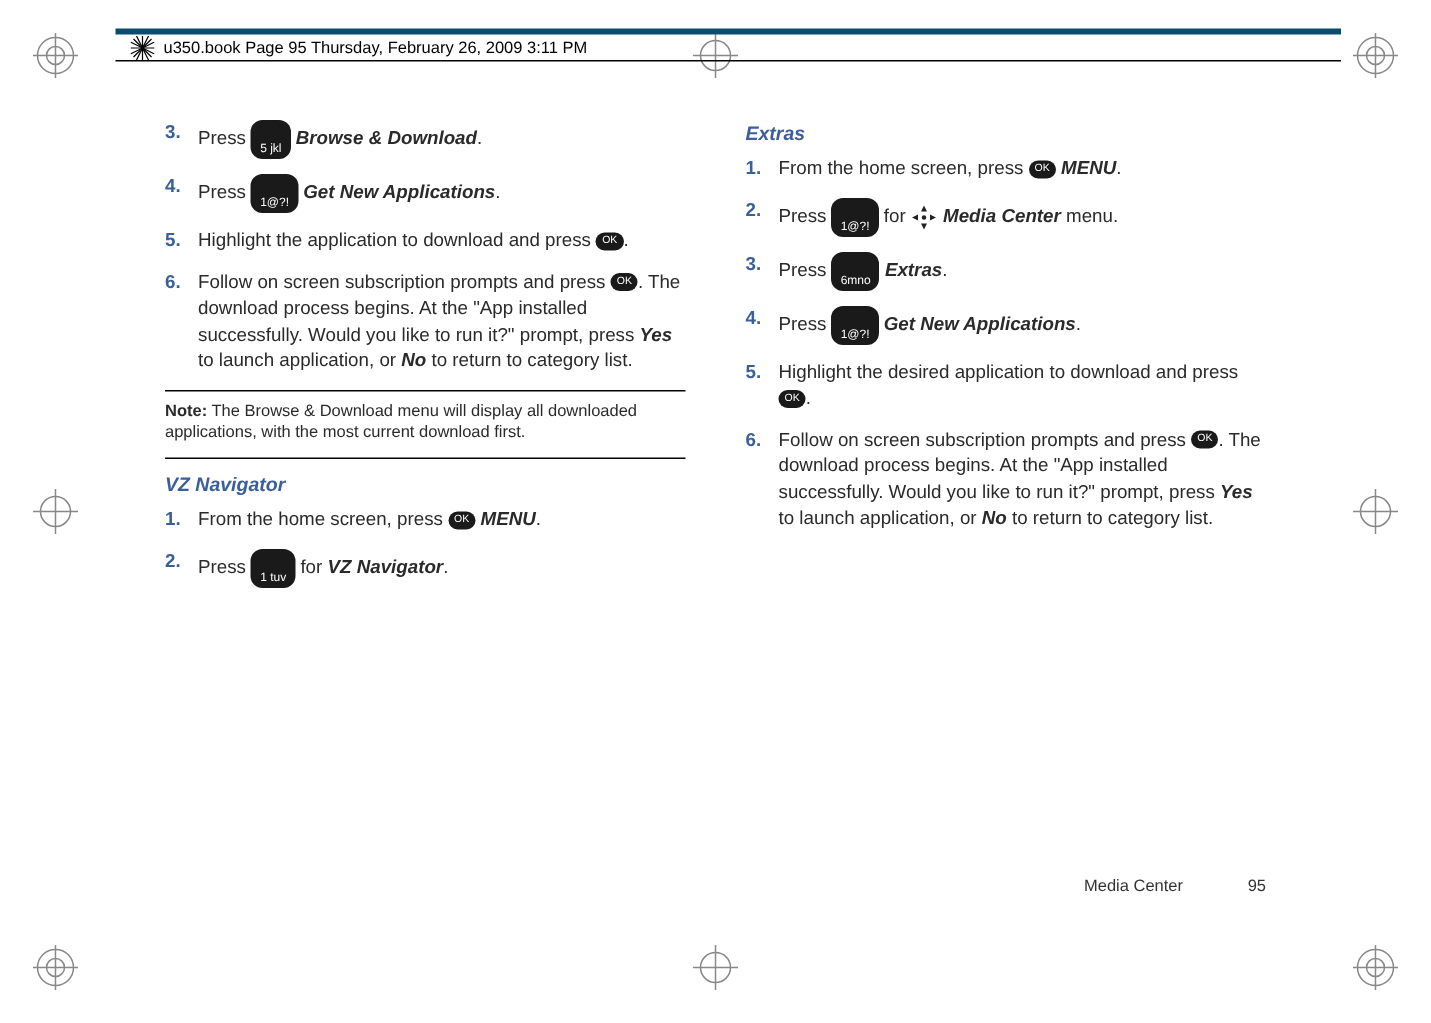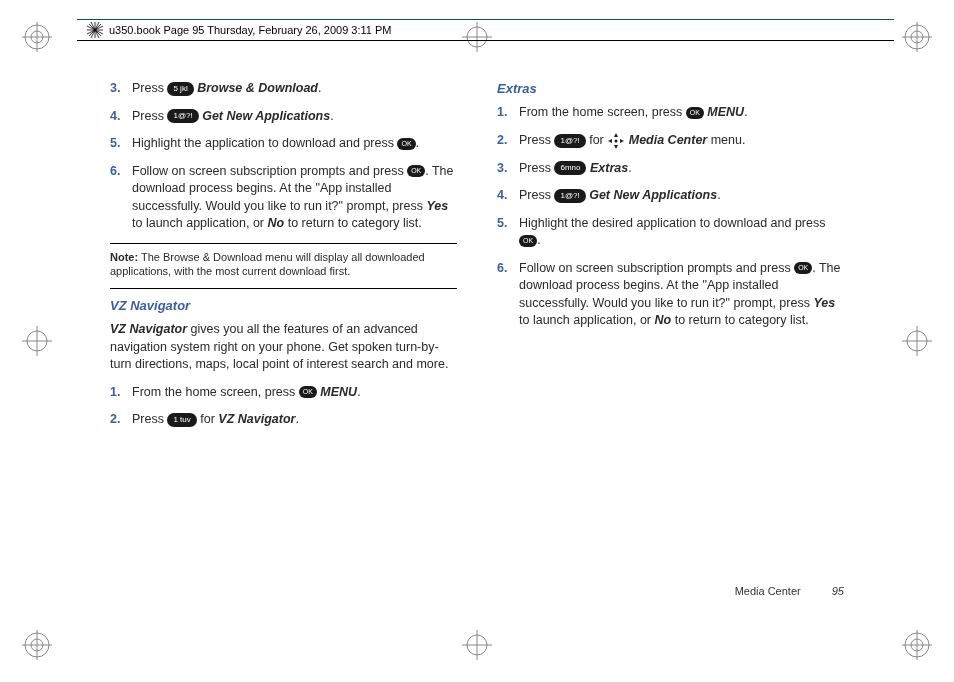--- a/index.html
+++ b/index.html
@@ -24,21 +24,21 @@
     .crop-ml { top: 50%; left: 22px; transform: translateY(-50%); }
     .crop-mr { top: 50%; right: 22px; transform: translateY(-50%); }
     .crop-mt { top: 22px; left: 50%; transform: translateX(-50%); }
     .crop-mb { bottom: 22px; left: 50%; transform: translateX(-50%); }
     .header-bar {
       position: absolute;
       top: 19px;
       left: 77px;
       right: 60px;
       height: 22px;
-      border-top: 1px solid #0c4a6e;
+      border-top: 4px solid #0c4a6e;
       border-bottom: 1px solid #000;
       display: flex;
       align-items: center;
       padding: 0 10px;
     }
     .header-star {
       width: 16px;
       height: 16px;
       margin-right: 6px;
     }
@@ -67,21 +67,21 @@
       flex-shrink: 0;
       font-size: 12.5px;
     }
     .step-body { flex: 1; }
     .key-btn {
       display: inline-block;
       background: #1a1a1a;
       color: #fff;
       font-size: 8px;
       border-radius: 8px;
-      padding: 1px 6px;
+      padding: 13px 6px;
       min-width: 24px;
       text-align: center;
       vertical-align: middle;
       line-height: 12px;
       height: 14px;
     }
     .key-ok {
       display: inline-block;
       background: #1a1a1a;
       color: #fff;
@@ -119,21 +119,21 @@
       width: 18px;
       height: 18px;
     }
     .footer {
       position: absolute;
       bottom: 85px;
       right: 110px;
       font-size: 11px;
       color: #333;
     }
-    .footer-page { margin-left: 28px; font-style: italic; }
+    .footer-page { margin-left: 40px; }
   </style>
 </head>
 <body>
 
 <div class="crop-mark crop-tl"><svg viewBox="0 0 30 30">
       <circle cx="15" cy="15" r="12" fill="none" stroke="#888" stroke-width="1"></circle>
       <circle cx="15" cy="15" r="6" fill="none" stroke="#888" stroke-width="1"></circle>
       <line x1="15" y1="0" x2="15" y2="30" stroke="#888"></line>
       <line x1="0" y1="15" x2="30" y2="15" stroke="#888"></line>
     </svg></div>
@@ -211,21 +211,20 @@
         </li>
         <li class="step-item">
           <span class="step-num">6.</span>
           <span class="step-body">Follow on screen subscription prompts and press <span class="key-ok">OK</span>. The download process begins. At the "App installed successfully. Would you like to run it?" prompt, press <span class="bold">Yes</span> to launch application, or <span class="bold">No</span> to return to category list.</span>
         </li>
       </ol>
     <hr class="divider">
     <p class="note"><span class="note-label">Note:</span><span> The Browse &amp; Download menu will display all downloaded applications, with the most current download first.</span></p>
     <hr class="divider">
     <p class="section-heading">VZ Navigator</p>
-    <p class="intro"><span class="bold">VZ Navigator</span><span> gives you all the features of an advanced navigation system right on your phone. Get spoken turn-by-turn directions, maps, local point of interest search and more.</span></p>
     <ol class="step-list" id="left-steps-b">
         <li class="step-item">
           <span class="step-num">1.</span>
           <span class="step-body">From the home screen, press <span class="key-ok">OK</span> <span class="bold">MENU</span>.</span>
         </li>
         <li class="step-item">
           <span class="step-num">2.</span>
           <span class="step-body">Press <span class="key-btn">1 tuv</span> for <span class="bold">VZ Navigator</span>.</span>
         </li>
       </ol>

